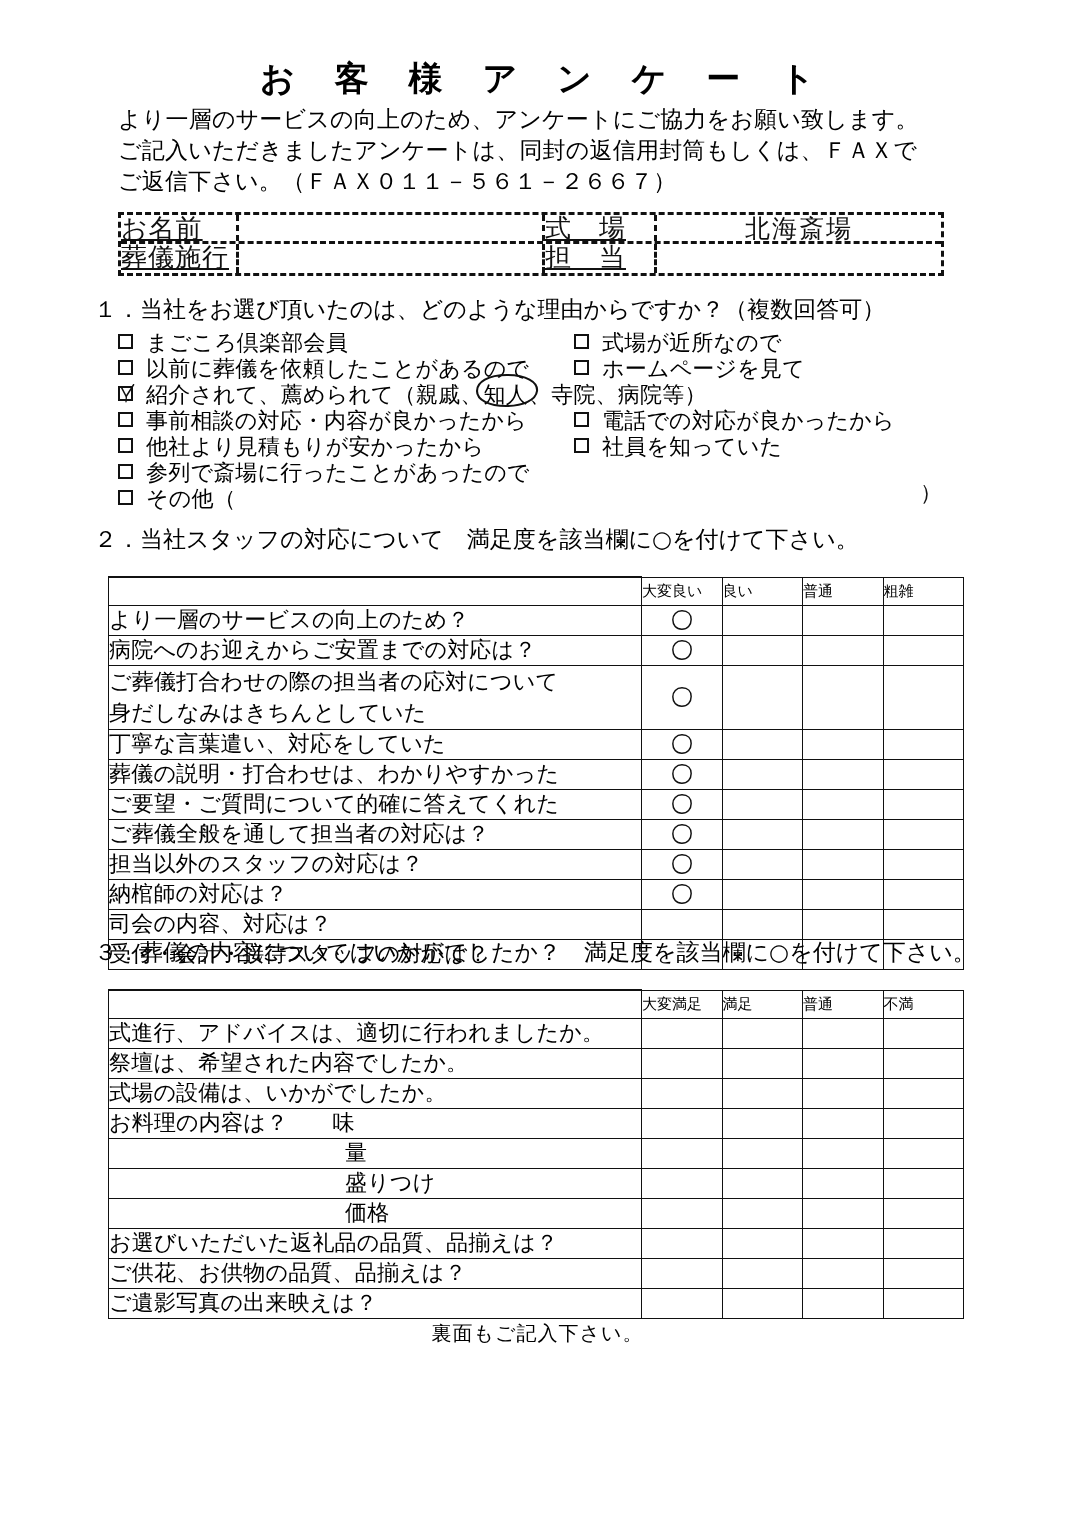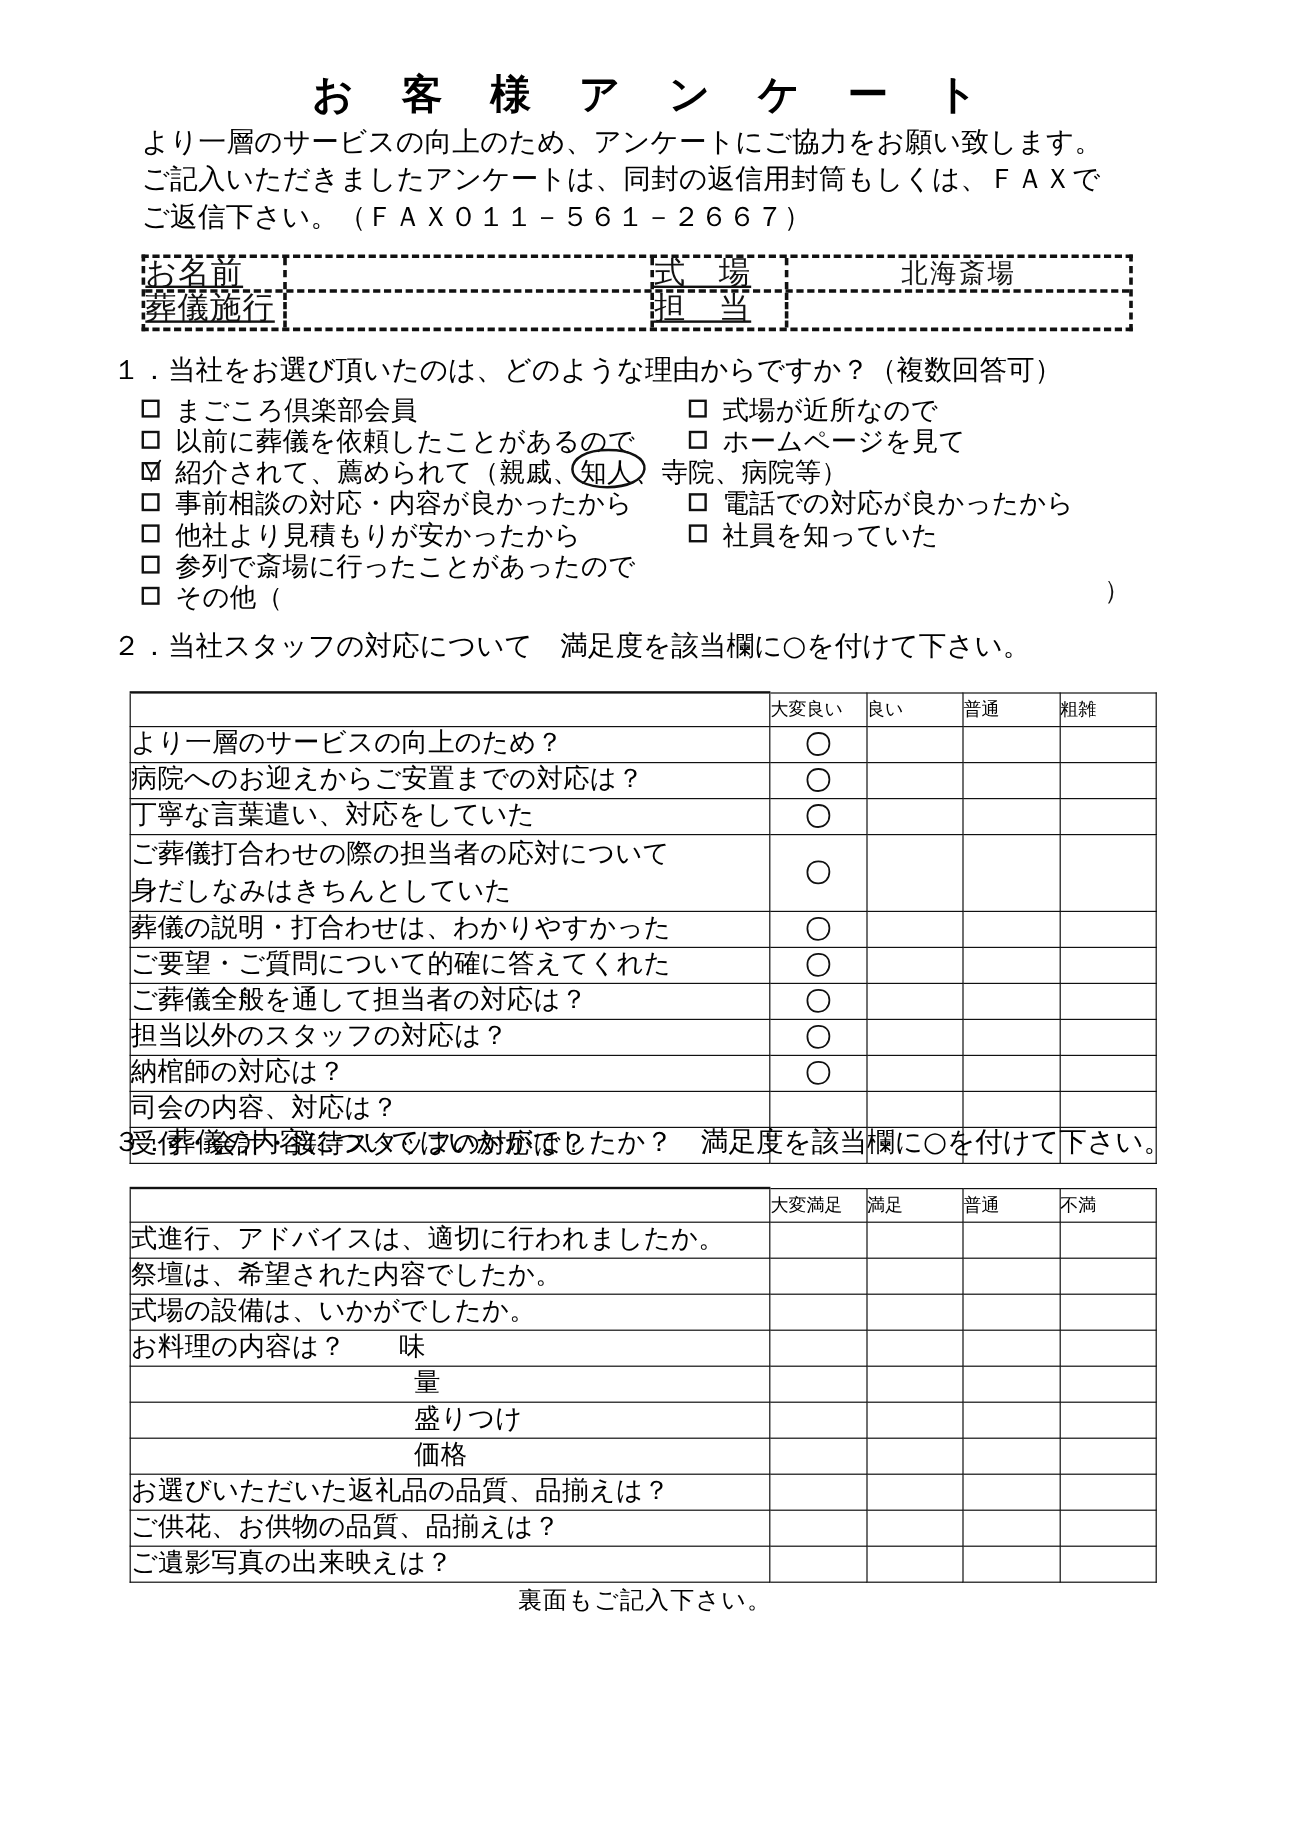--- a/index.html
+++ b/index.html
@@ -72,21 +72,21 @@
     line-height: 27px;
     text-align: left;
     letter-spacing: 1px;
     white-space: nowrap;
     overflow: hidden;
     text-decoration: underline;
   }
   .info-val {
     flex: 1 1 auto;
     box-sizing: border-box;
-    font-size: 22px;
+    font-size: 25px;
     line-height: 27px;
     padding-left: 8px;
     overflow: hidden;
     white-space: nowrap;
   }
   .info-val.mid {
     flex: 0 0 306px;
     width: 306px;
     border-right: 3px dashed #111;
   }
@@ -316,33 +316,33 @@
         <tr>
           <td class="cell-label">病院へのお迎えからご安置までの対応は？</td>
           <td class="cell-rate"><svg class="mark-circle" viewBox="0 0 24 24">
               <path d="M12 2 C18.5 2 22 6 22 11.5 C22 17.5 18 22 11.8 22 C5.6 22 2 17.6 2 11.8 C2 6.2 5.8 2 12 2 Z" fill="none" stroke="#111" stroke-width="1.6" stroke-linecap="round"></path>
             </svg></td>
           <td class="cell-rate"></td>
           <td class="cell-rate"></td>
           <td class="cell-rate"></td>
         </tr>
         <tr>
-          <td class="cell-label">丁寧な言葉遣い、対応をしていた</td>
-          <td class="cell-rate"><svg class="mark-circle" viewBox="0 0 24 24">
-              <path d="M12 2 C18.5 2 22 6 22 11.5 C22 17.5 18 22 11.8 22 C5.6 22 2 17.6 2 11.8 C2 6.2 5.8 2 12 2 Z" fill="none" stroke="#111" stroke-width="1.6" stroke-linecap="round"></path>
-            </svg></td>
-          <td class="cell-rate"></td>
-          <td class="cell-rate"></td>
-          <td class="cell-rate"></td>
-        </tr>
-        <tr>
           <td class="cell-label two-line">
             <div>ご葬儀打合わせの際の担当者の応対について</div>
             <div>身だしなみはきちんとしていた</div>
           </td>
+          <td class="cell-rate"><svg class="mark-circle" viewBox="0 0 24 24">
+              <path d="M12 2 C18.5 2 22 6 22 11.5 C22 17.5 18 22 11.8 22 C5.6 22 2 17.6 2 11.8 C2 6.2 5.8 2 12 2 Z" fill="none" stroke="#111" stroke-width="1.6" stroke-linecap="round"></path>
+            </svg></td>
+          <td class="cell-rate"></td>
+          <td class="cell-rate"></td>
+          <td class="cell-rate"></td>
+        </tr>
+        <tr>
+          <td class="cell-label">丁寧な言葉遣い、対応をしていた</td>
           <td class="cell-rate"><svg class="mark-circle" viewBox="0 0 24 24">
               <path d="M12 2 C18.5 2 22 6 22 11.5 C22 17.5 18 22 11.8 22 C5.6 22 2 17.6 2 11.8 C2 6.2 5.8 2 12 2 Z" fill="none" stroke="#111" stroke-width="1.6" stroke-linecap="round"></path>
             </svg></td>
           <td class="cell-rate"></td>
           <td class="cell-rate"></td>
           <td class="cell-rate"></td>
         </tr>
         <tr>
           <td class="cell-label">葬儀の説明・打合わせは、わかりやすかった</td>
           <td class="cell-rate"><svg class="mark-circle" viewBox="0 0 24 24">

